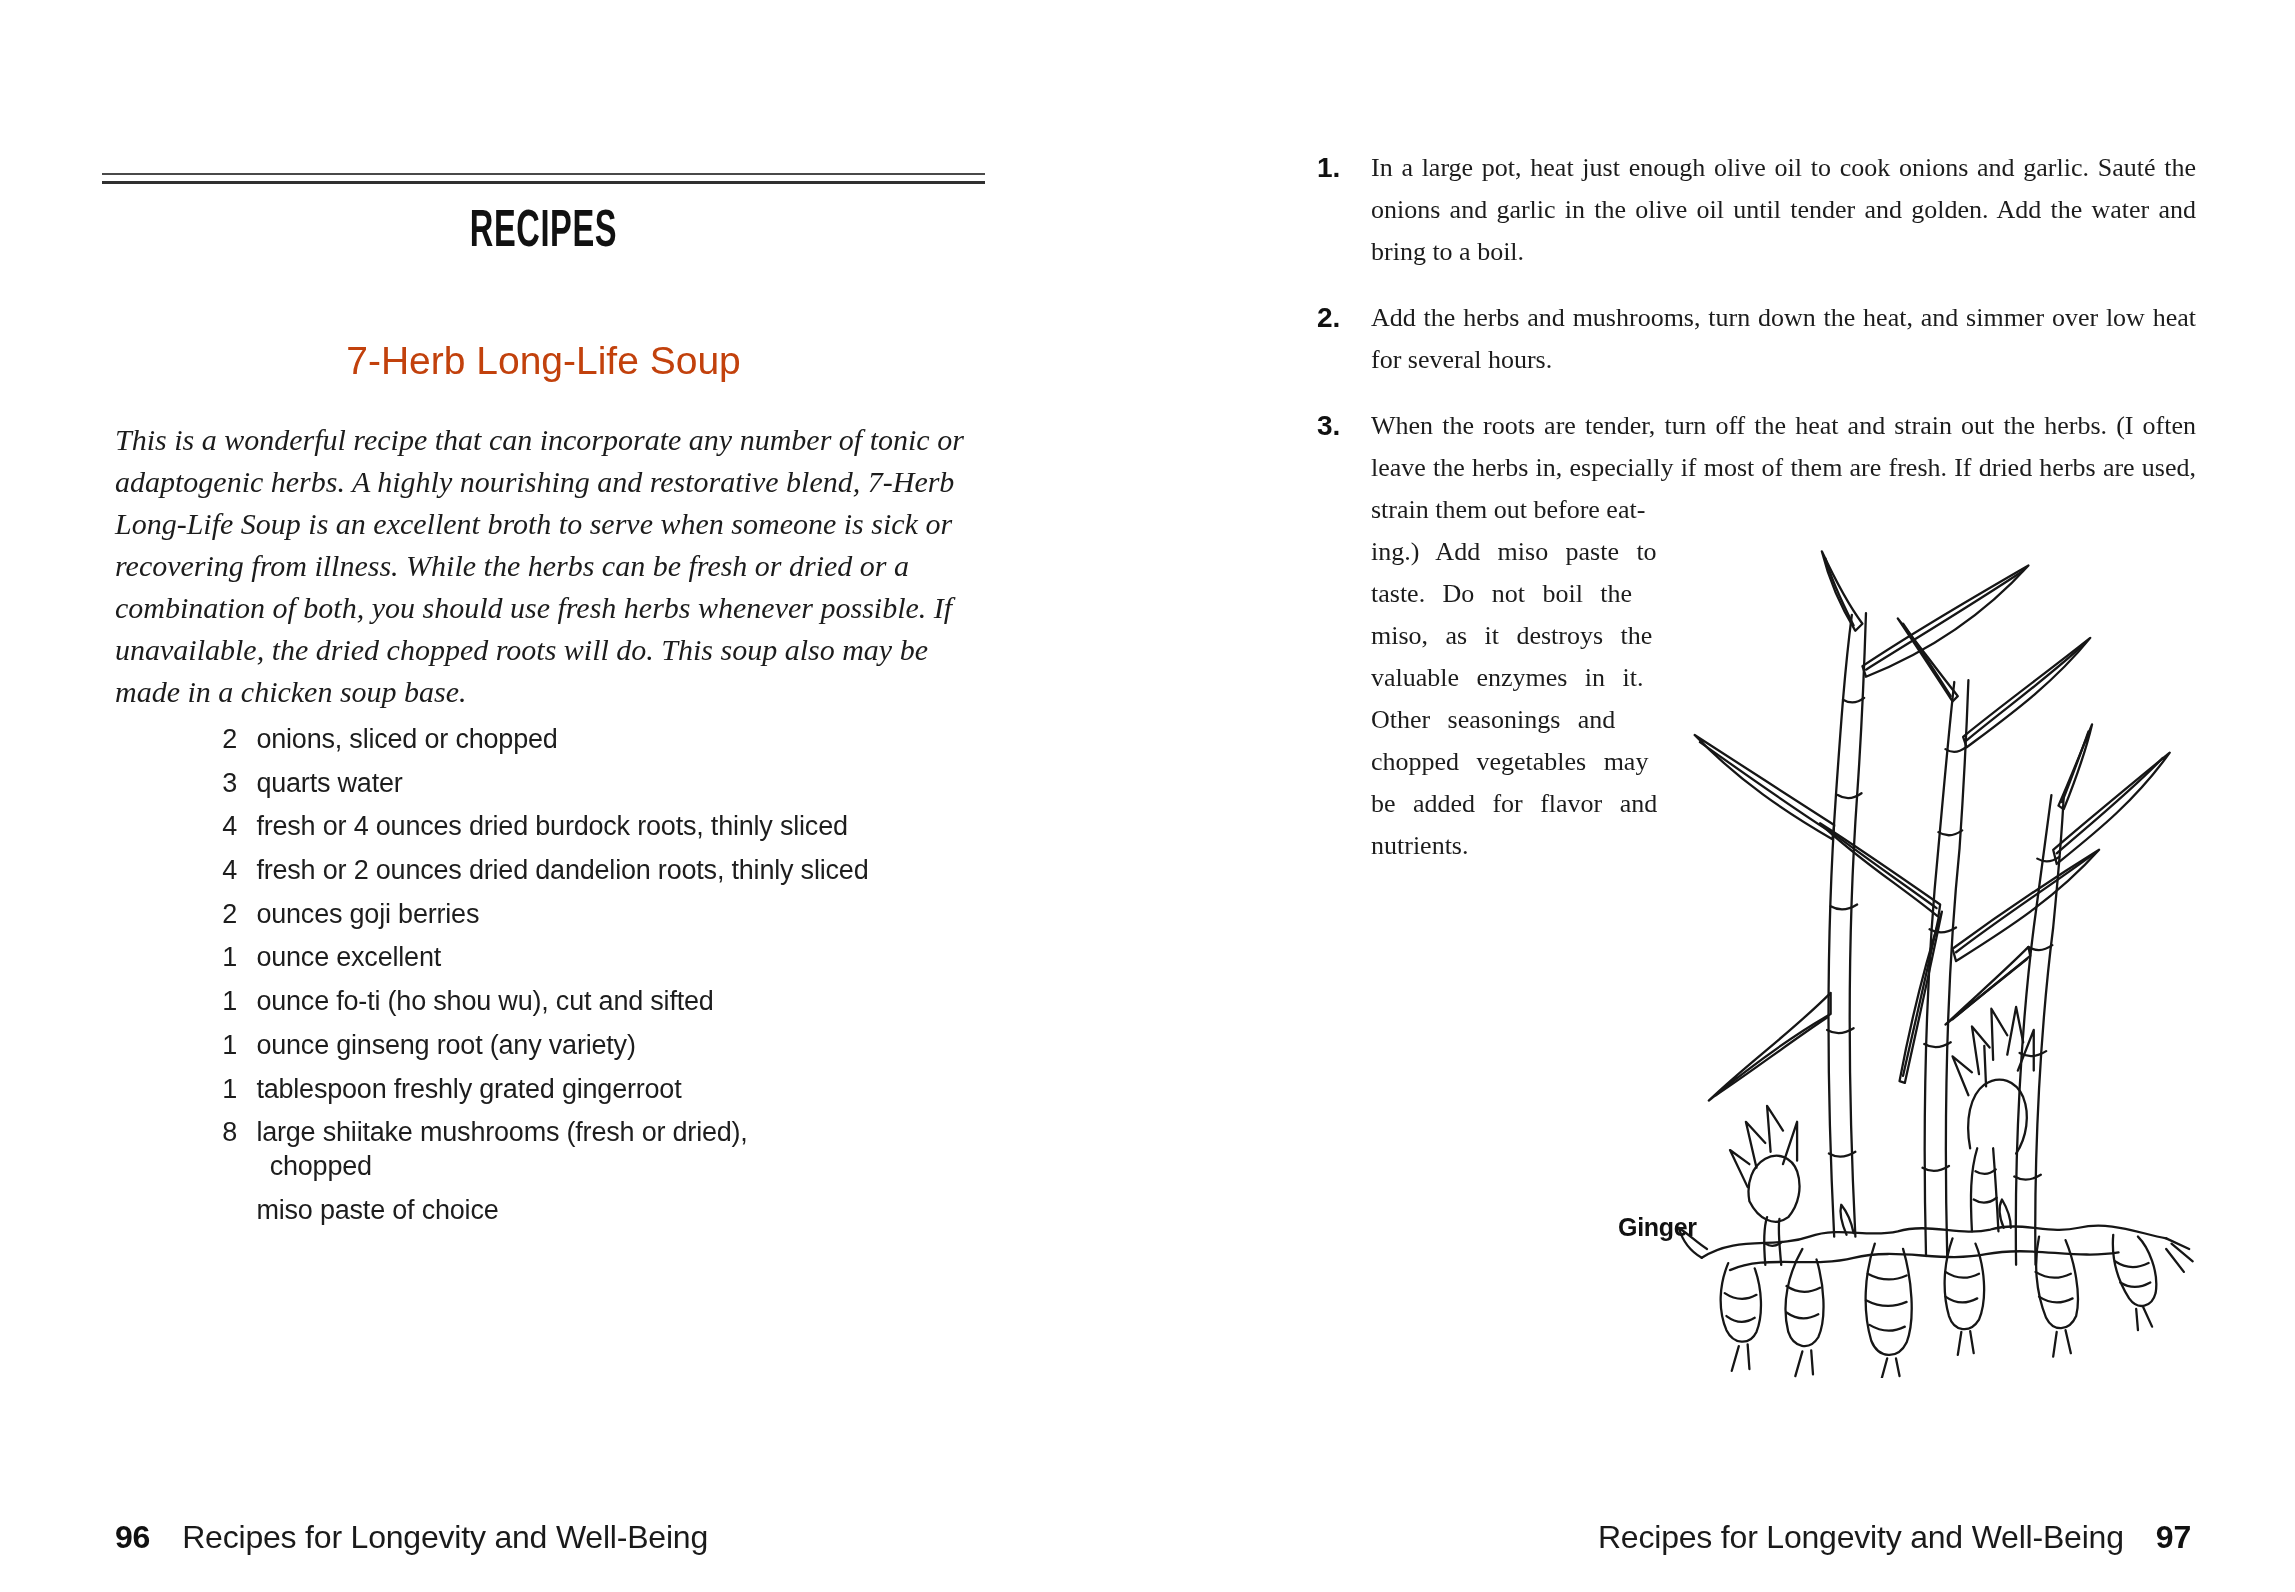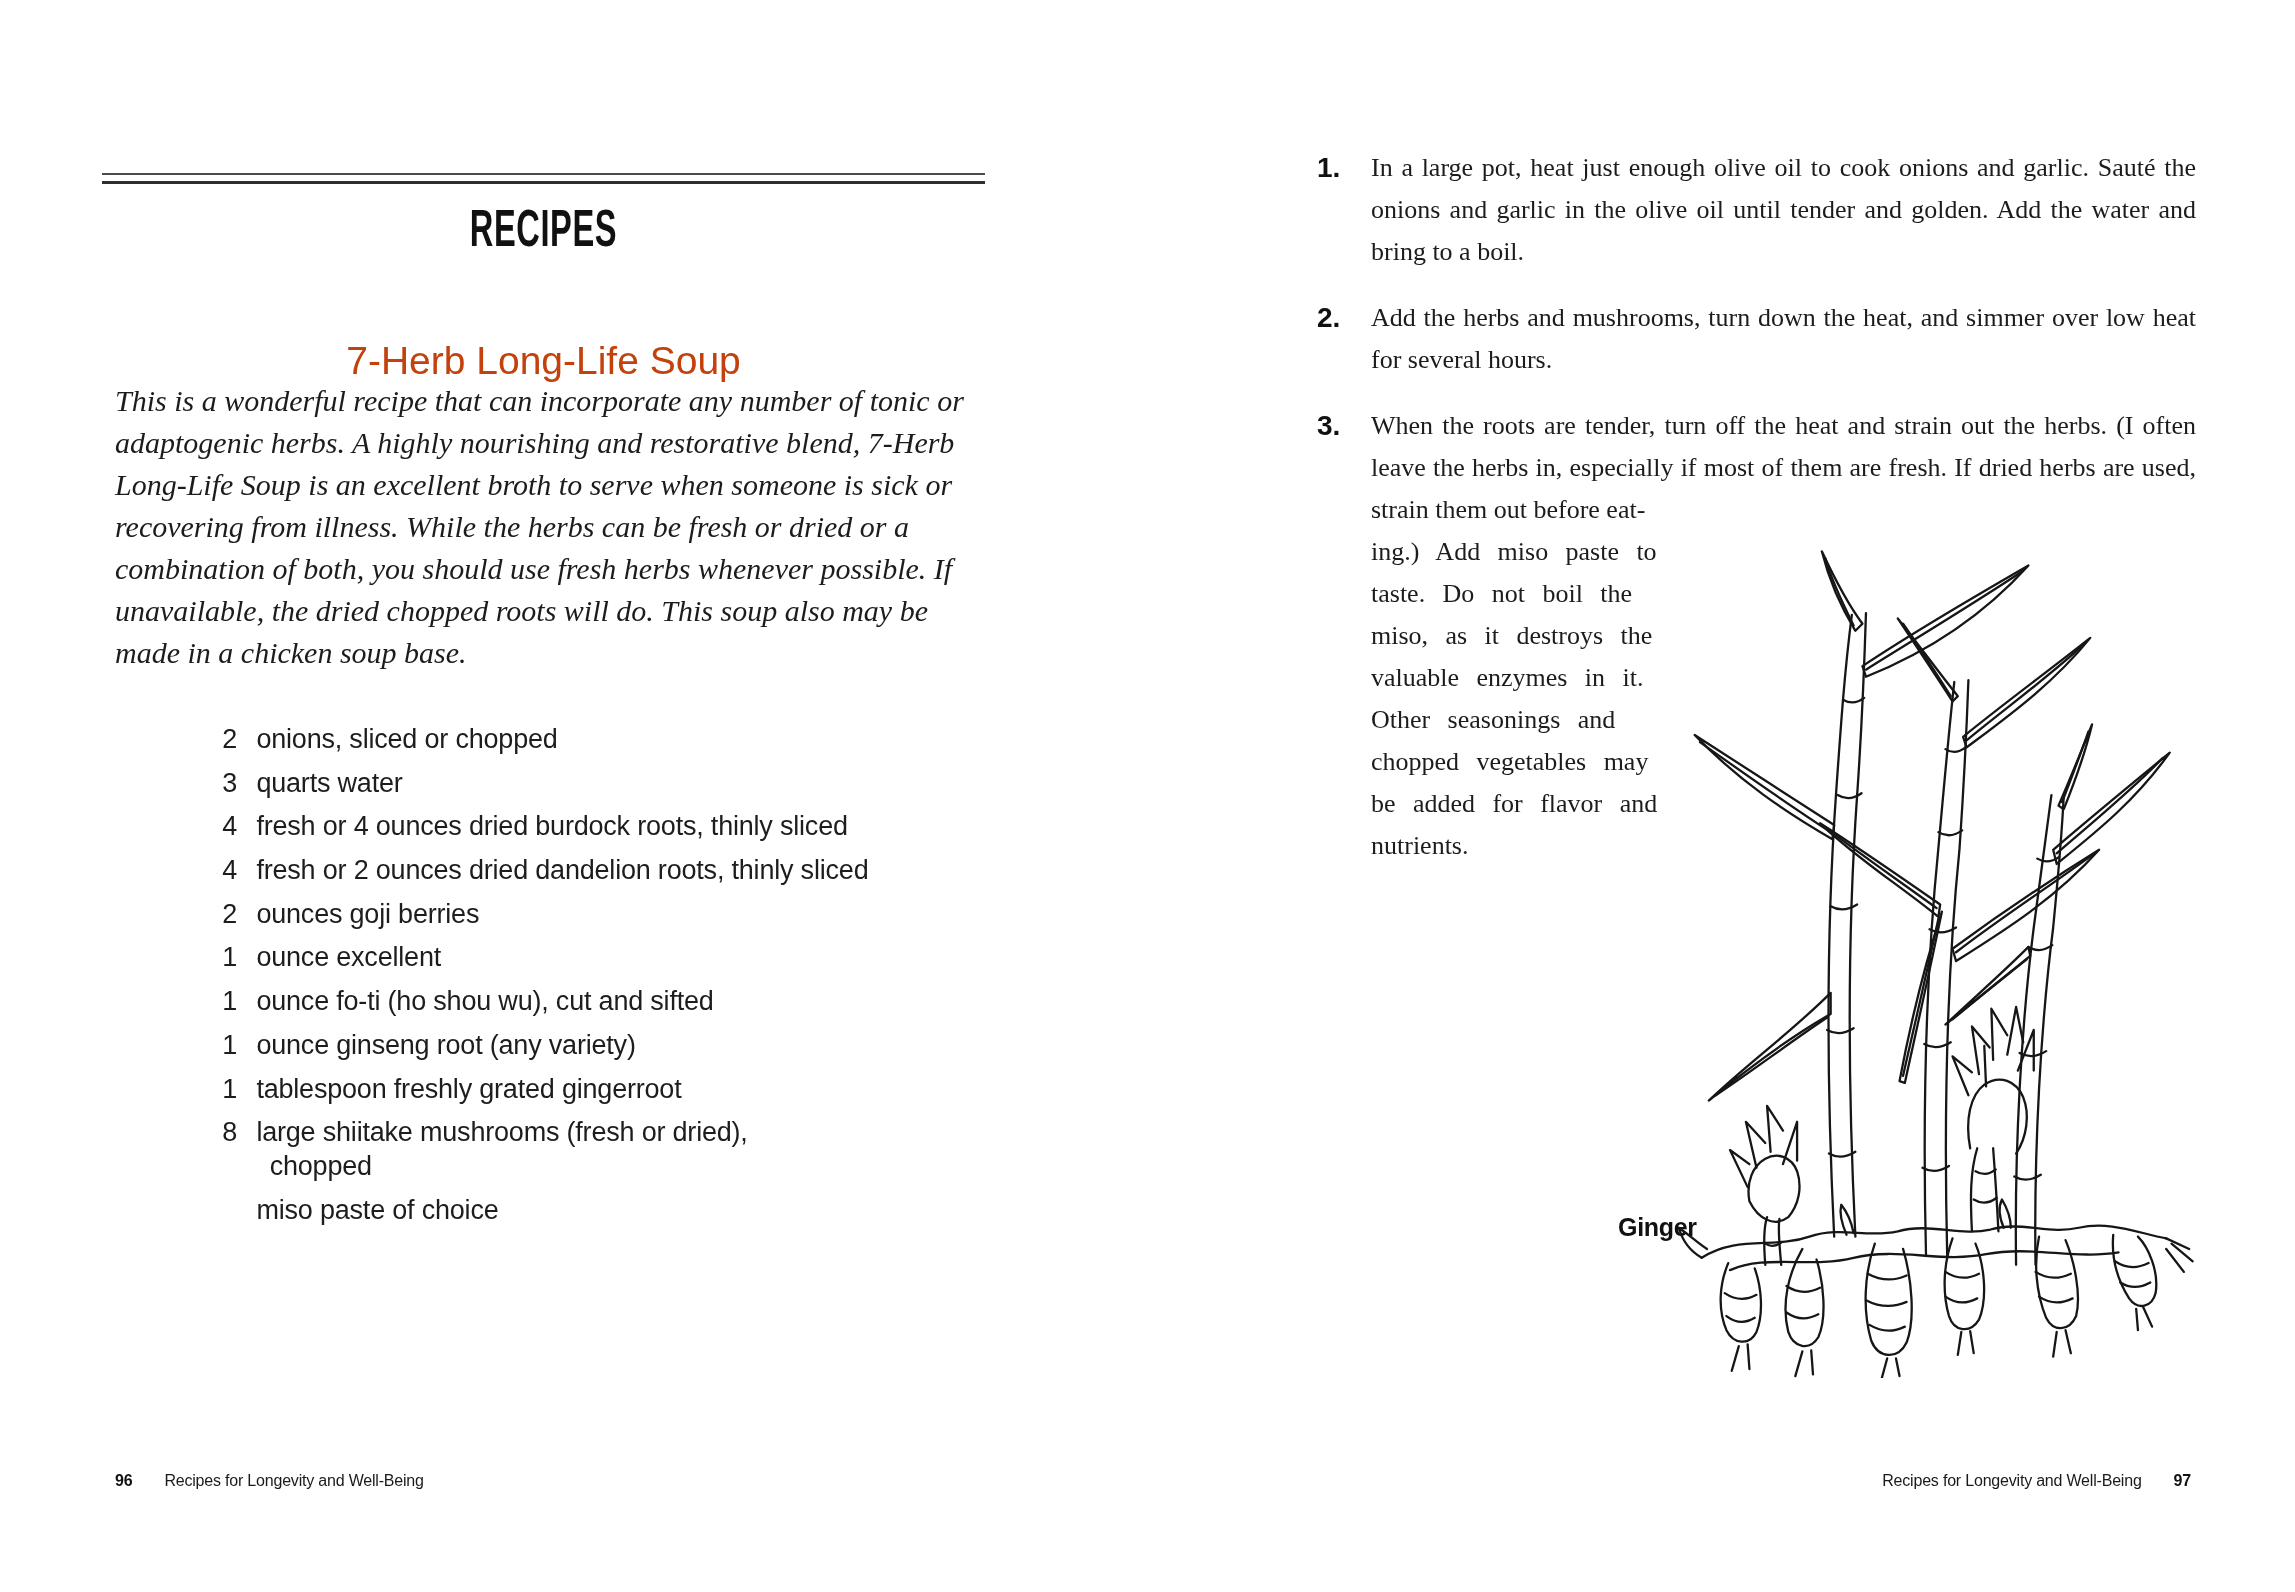--- a/index.html
+++ b/index.html
@@ -18,30 +18,30 @@
     text-align:center;font-weight:700;font-size:51px;line-height:55px;
     letter-spacing:0.9px;transform:scaleX(0.64);transform-origin:center;
     font-family:"Liberation Sans",sans-serif;color:#111;
   }
   .recipe-title{
     position:absolute;left:102px;top:339px;width:883px;margin:0;
     text-align:center;font-weight:400;font-size:39px;line-height:44px;
     letter-spacing:0;color:#c2410c;
   }
   .intro{
-    position:absolute;left:115px;top:380px;width:878px;margin:0;
+    position:absolute;left:115px;top:419px;width:878px;margin:0;
     font-family:"Liberation Serif",serif;font-style:italic;
     font-size:30px;line-height:42px;color:#1c1c1c;text-align:left;
   }
   .ingredients{position:absolute;left:115px;top:722px;width:883px;}
   .ing-row{display:flex;margin-bottom:9.7px;font-size:27px;line-height:34px;letter-spacing:-0.2px;}
   .ing-qty{width:122px;text-align:right;flex:none;}
   .ing-item{margin-left:19.4px;white-space:pre-line;}
   .footer{
-    position:absolute;top:1467px;font-size:16px;line-height:28px;letter-spacing:-0.2px;color:#1a1a1a;
+    position:absolute;top:1523px;font-size:32px;line-height:28px;letter-spacing:-0.2px;color:#1a1a1a;
   }
   .footer-left{left:115px;width:795px;text-align:left;}
   .footer-right{left:1317px;width:874px;text-align:right;}
   .page-num{font-weight:700;color:#111;}
   .footer-left .page-num{margin-right:32px;}
   .footer-right .page-num{margin-left:32px;}
   
   .steps{position:absolute;left:1317px;top:147px;width:879px;}
   .step{display:flex;margin-bottom:24px;}
   .step-num{

